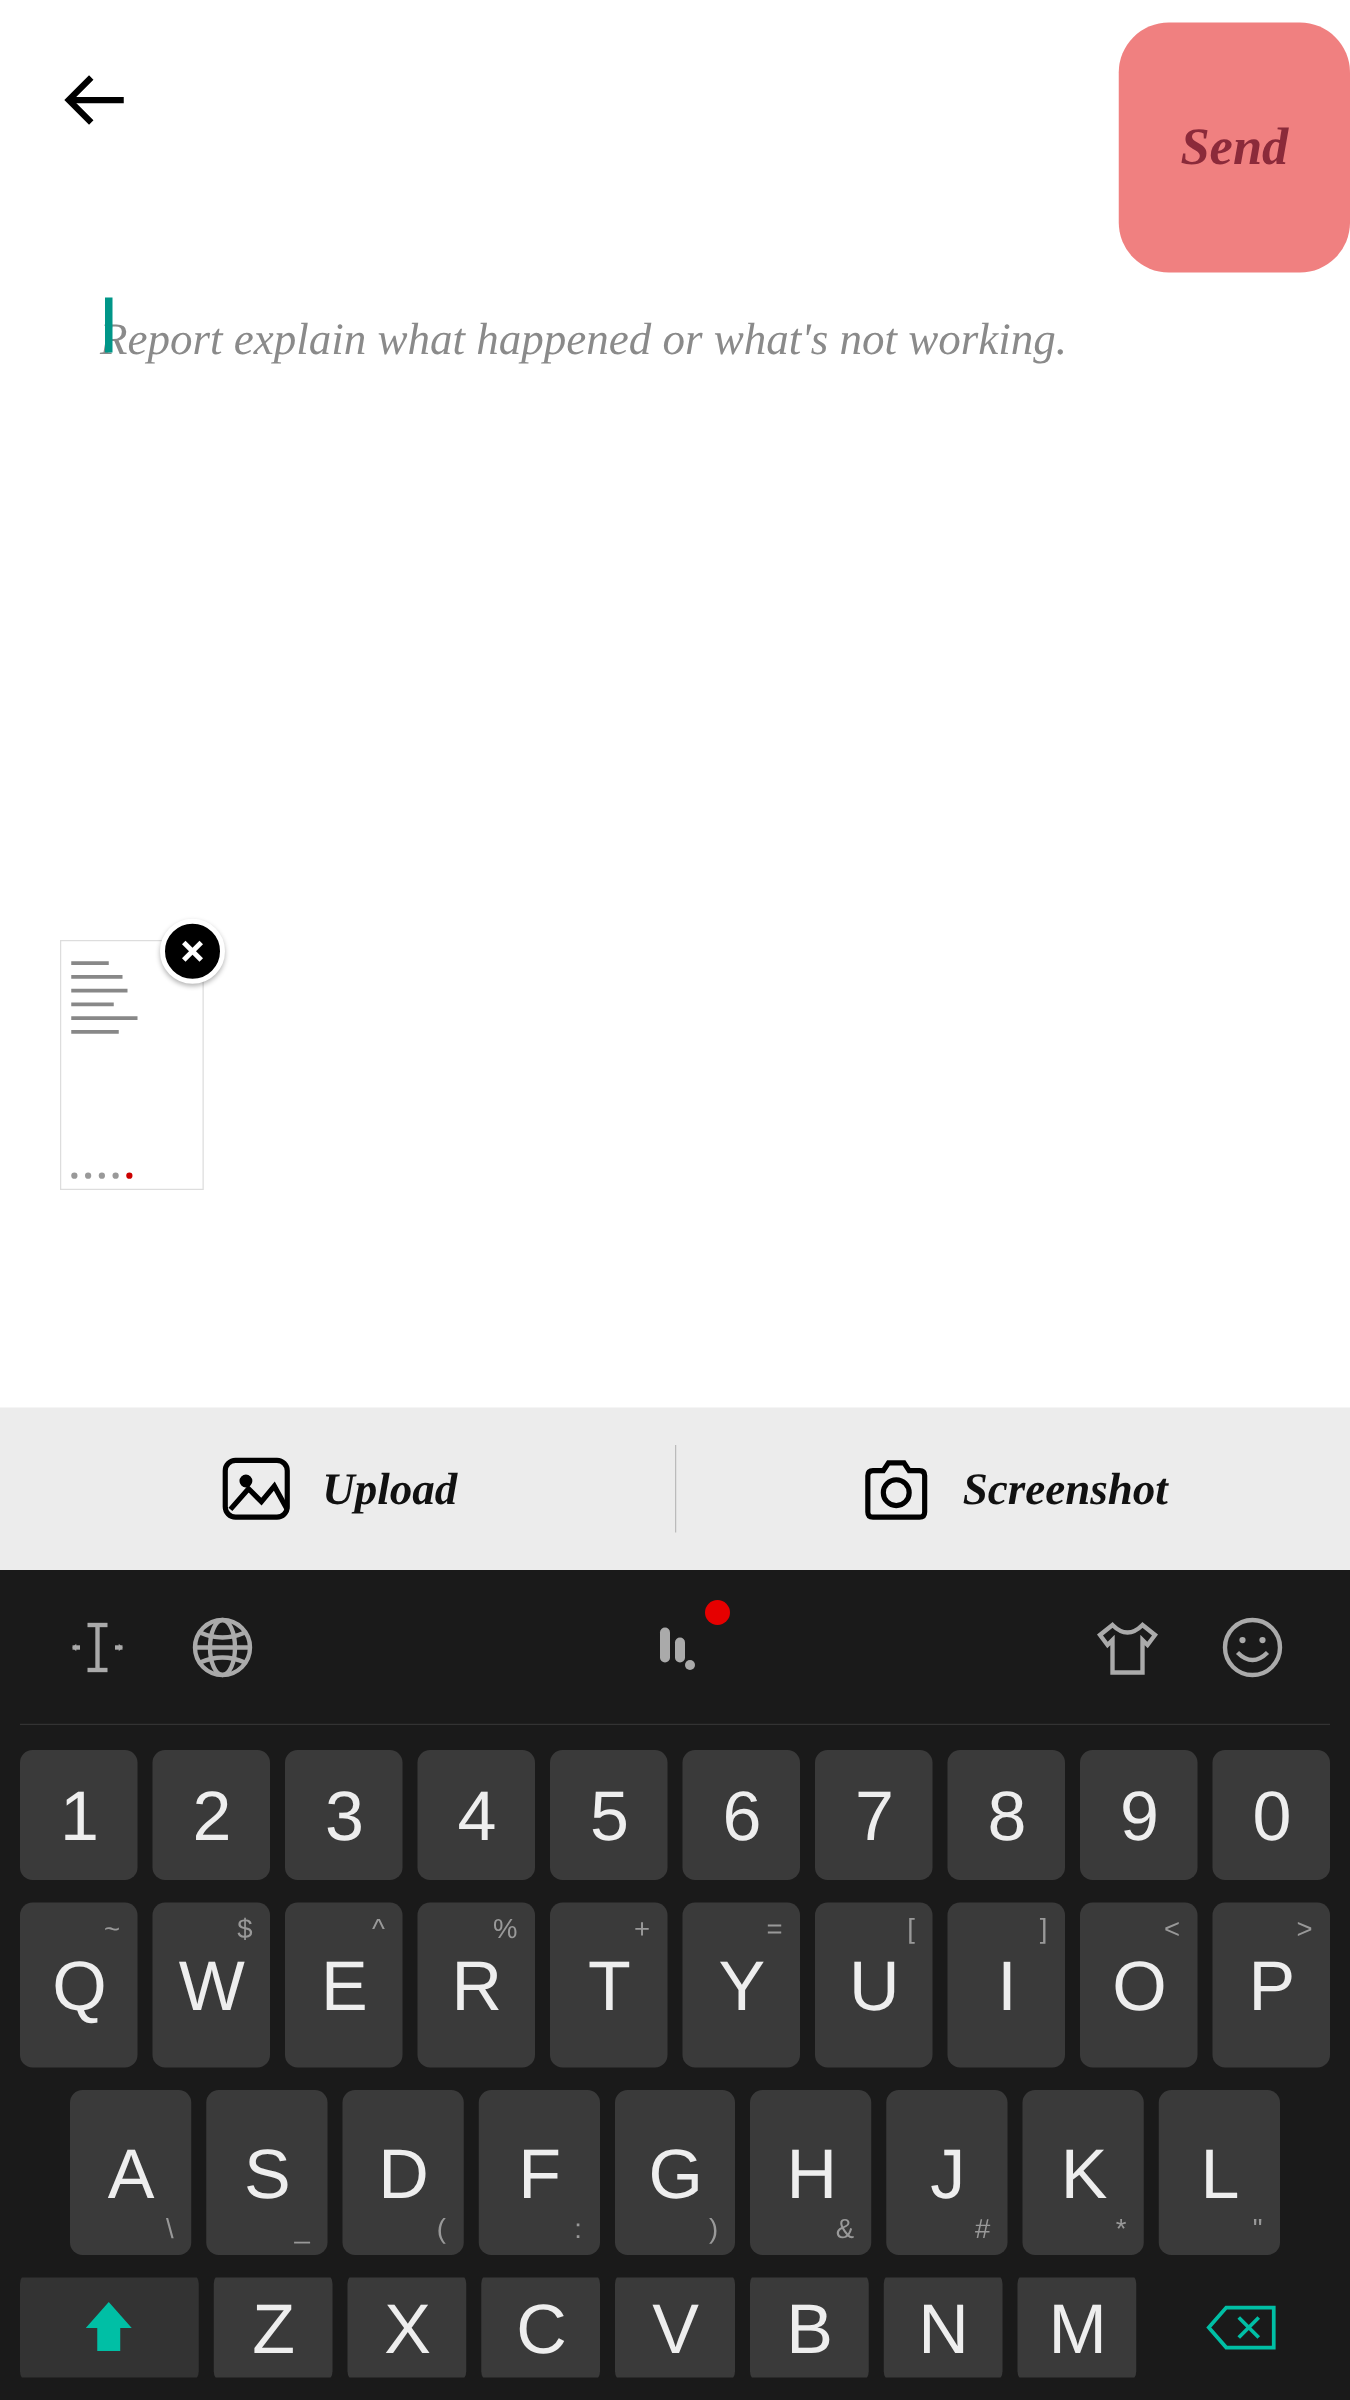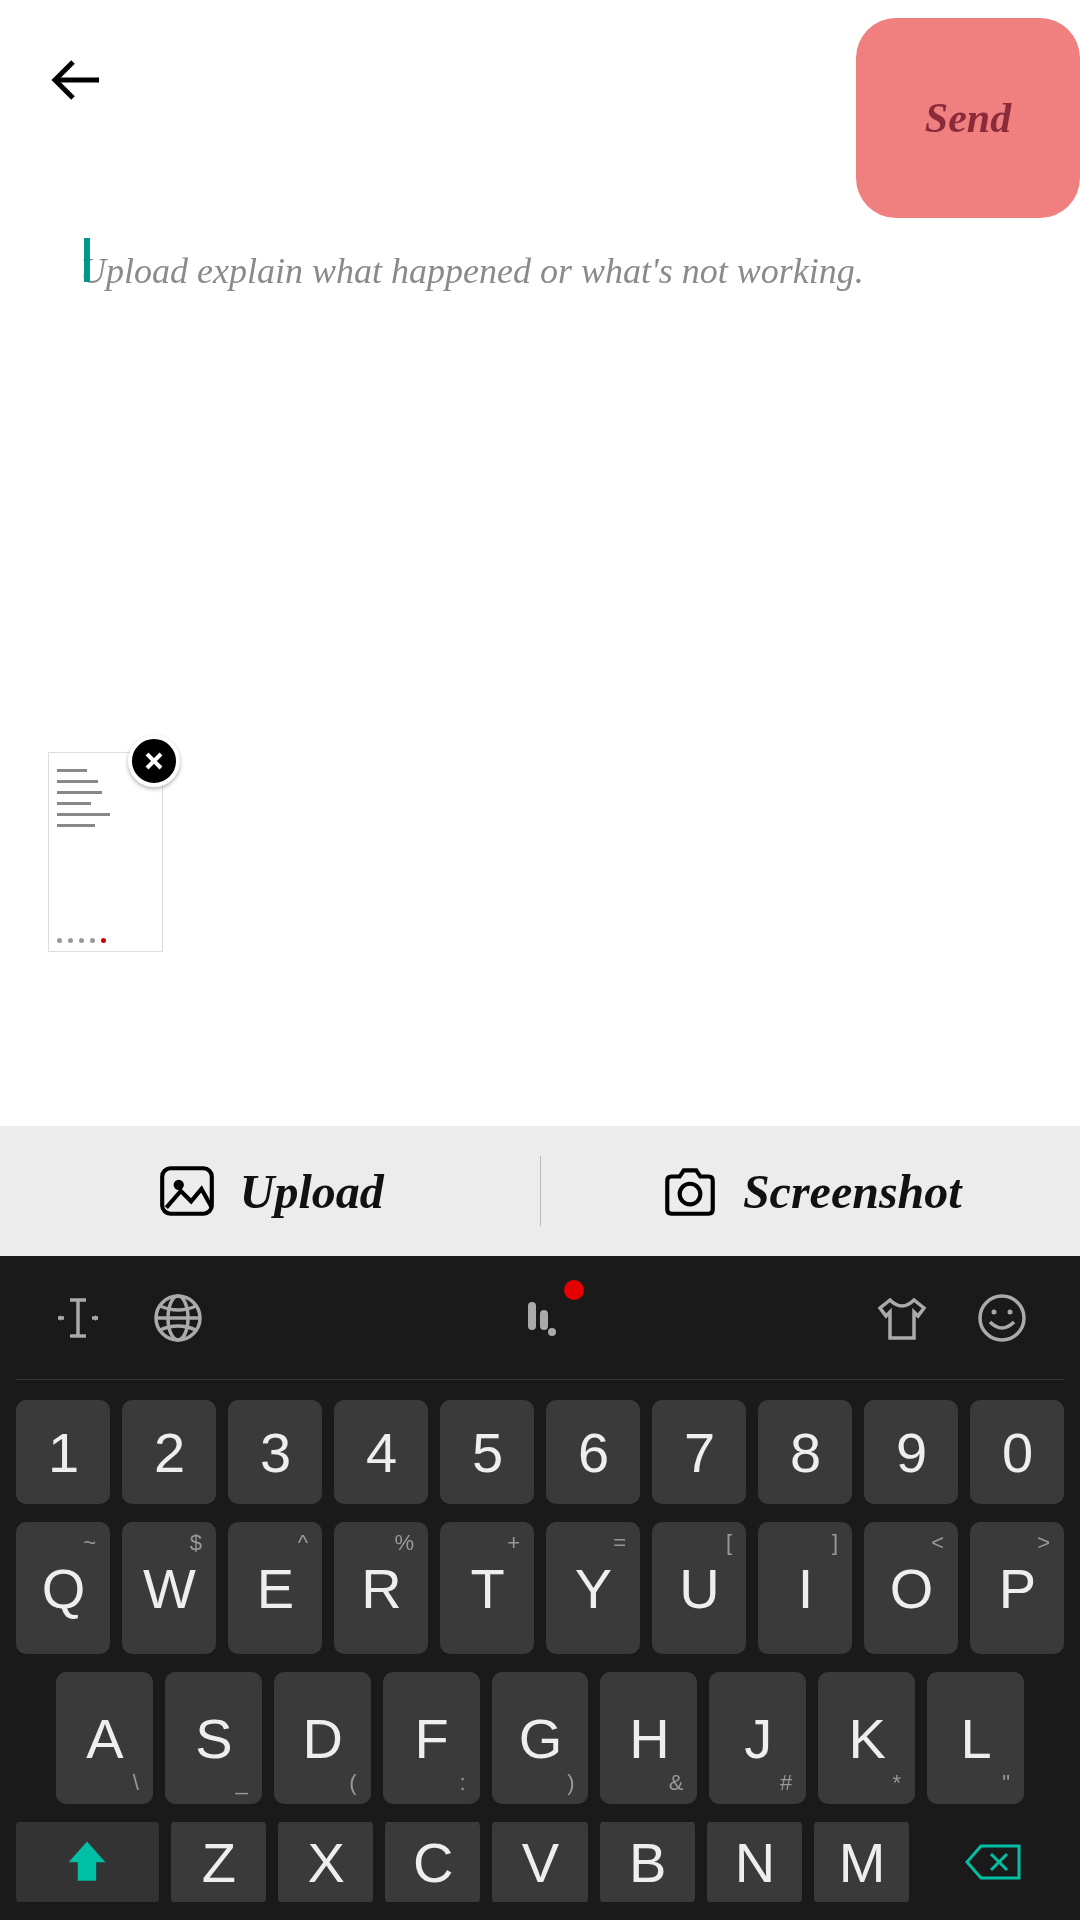--- a/index.html
+++ b/index.html
@@ -4,21 +4,21 @@
 <style>
   * { margin: 0; padding: 0; box-sizing: border-box; }
   html, body { width: 1080px; height: 1920px; overflow: hidden; font-family: Georgia, 'Times New Roman', serif; background: #fff; }
   body { display: flex; flex-direction: column; }
 
   
   .header { position: relative; height: 160px; display: flex; align-items: center; padding: 0 40px; }
   .back-arrow { width: 70px; height: 70px; display: flex; align-items: center; justify-content: center; cursor: pointer; }
   .back-arrow svg { width: 60px; height: 60px; stroke: #000; stroke-width: 5; fill: none; }
   .page-title { font-size: 48px; font-weight: bold; font-style: italic; margin-left: 60px; color: #000; }
-  .send-btn { position: absolute; right: 0; top: 18px; width: 224px; height: 200px; background: #f08080; border-radius: 40px; display: flex; align-items: center; justify-content: center; font-size: 42px; font-style: italic; font-weight: bold; color: #8b2a3a; cursor: pointer; }
+  .send-btn { position: absolute; right: 0; top: 18px; width: 185px; height: 200px; background: #f08080; border-radius: 40px; display: flex; align-items: center; justify-content: center; font-size: 42px; font-style: italic; font-weight: bold; color: #8b2a3a; cursor: pointer; }
 
   
   .text-area { position: relative; flex: 0 0 auto; padding: 90px 80px 20px 80px; }
   .cursor-bar { position: absolute; left: 84px; top: 78px; width: 6px; height: 44px; background: #009688; }
   .placeholder { font-size: 36px; font-style: italic; color: #8a8a8a; }
 
   
   .attachments { flex: 1 1 auto; position: relative; }
   .thumb { position: absolute; left: 48px; top: 440px; width: 115px; height: 200px; border: 1px solid #ddd; background: #fff; }
   .thumb .fake-lines { position: absolute; left: 8px; top: 16px; right: 30px; }
@@ -33,21 +33,21 @@
   .thumb .dots span { width: 5px; height: 5px; border-radius: 50%; background: #999; display:block; }
   .thumb .dots span.red { background: #c00; }
   .thumb-remove { position: absolute; right: -18px; top: -18px; width: 44px; height: 44px; background: #000; border-radius: 50%; display: flex; align-items: center; justify-content: center; box-shadow: 0 2px 4px rgba(0,0,0,.3); cursor:pointer; border: 4px solid #fff; box-sizing: content-box;}
   .thumb-remove svg { width: 20px; height: 20px; stroke: #fff; stroke-width: 4; }
 
   
   .action-bar { height: 130px; background: #ececec; display: flex; align-items: center; }
   .action-item { flex: 1; display: flex; align-items: center; justify-content: center; gap: 22px; cursor: pointer; }
   .action-item .icon { width: 62px; height: 62px; }
   .action-item .icon svg { width: 100%; height: 100%; stroke: #000; stroke-width: 4; fill: none; }
-  .action-item .label { font-size: 48px; font-style: italic; font-weight: bold; color: #111; }
+  .action-item .label { font-size: 36px; font-style: italic; font-weight: bold; color: #111; }
   .divider { width: 1px; height: 70px; background: #bbb; }
 
   
   .keyboard { background: #1a1a1a; color: #ddd; padding: 0 16px 0 16px; }
   .kb-toolbar { height: 124px; display: flex; align-items: center; justify-content: space-between; padding: 0 32px; border-bottom: 1px solid #333;}
   .kb-toolbar .kb-tool { width: 60px; height: 60px; display:flex; align-items:center; justify-content:center; }
   .kb-toolbar .kb-tool svg { width: 52px; height: 52px; stroke: #aaa; fill: none; stroke-width: 3.5; }
   .kb-toolbar .spacer { flex: 1; }
   .kb-center { position: relative; display:flex; align-items:center; justify-content:center; }
   .kb-center .dot { position:absolute; right:-14px; top:-8px; width:20px; height:20px; background:#e60000; border-radius:50%; }
@@ -76,21 +76,21 @@
     <svg viewBox="0 0 60 60">
       <line x1="10" y1="30" x2="54" y2="30"></line>
       <polyline points="28,12 10,30 28,48"></polyline>
     </svg>
   </div>
   <div class="send-btn">Send</div>
 </div>
 
 <div class="text-area">
   <div class="cursor-bar"></div>
-  <div class="placeholder">Upload explain what happened or what's not working.</div>
+  <div class="placeholder">Report explain what happened or what's not working.</div>
 </div>
 
 <div class="attachments">
   <div class="thumb">
     <div class="fake-lines">
       <div></div>
         <div></div>
         <div></div>
         <div></div>
         <div></div>

